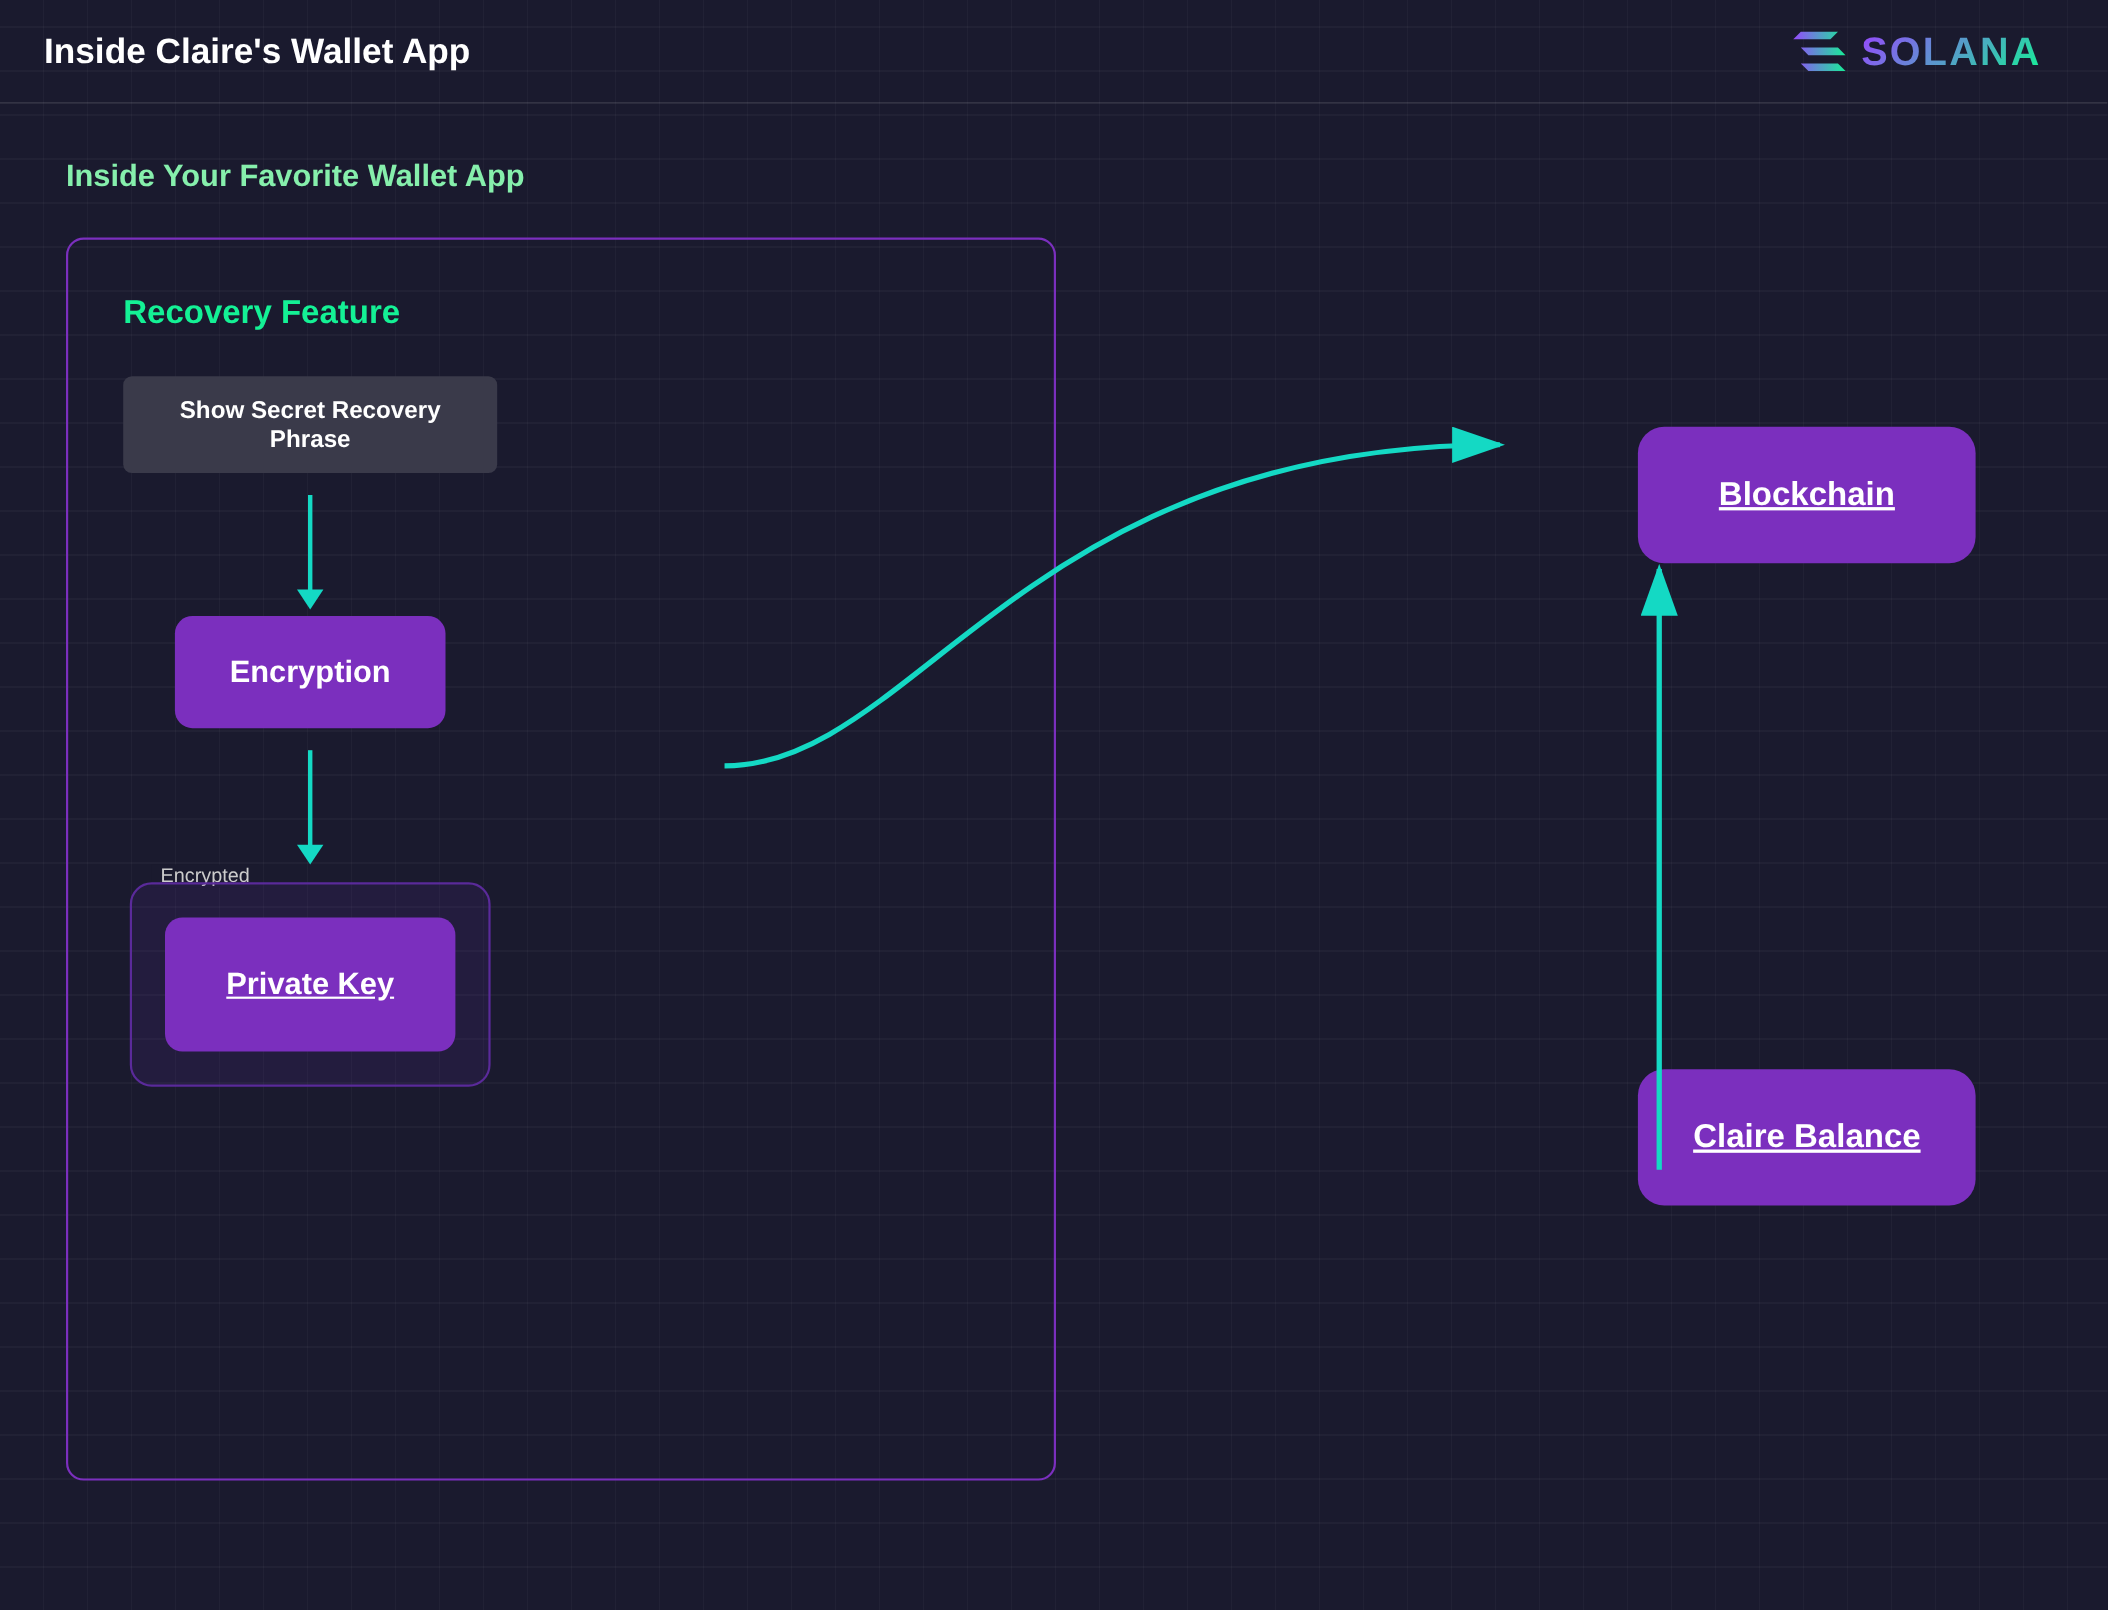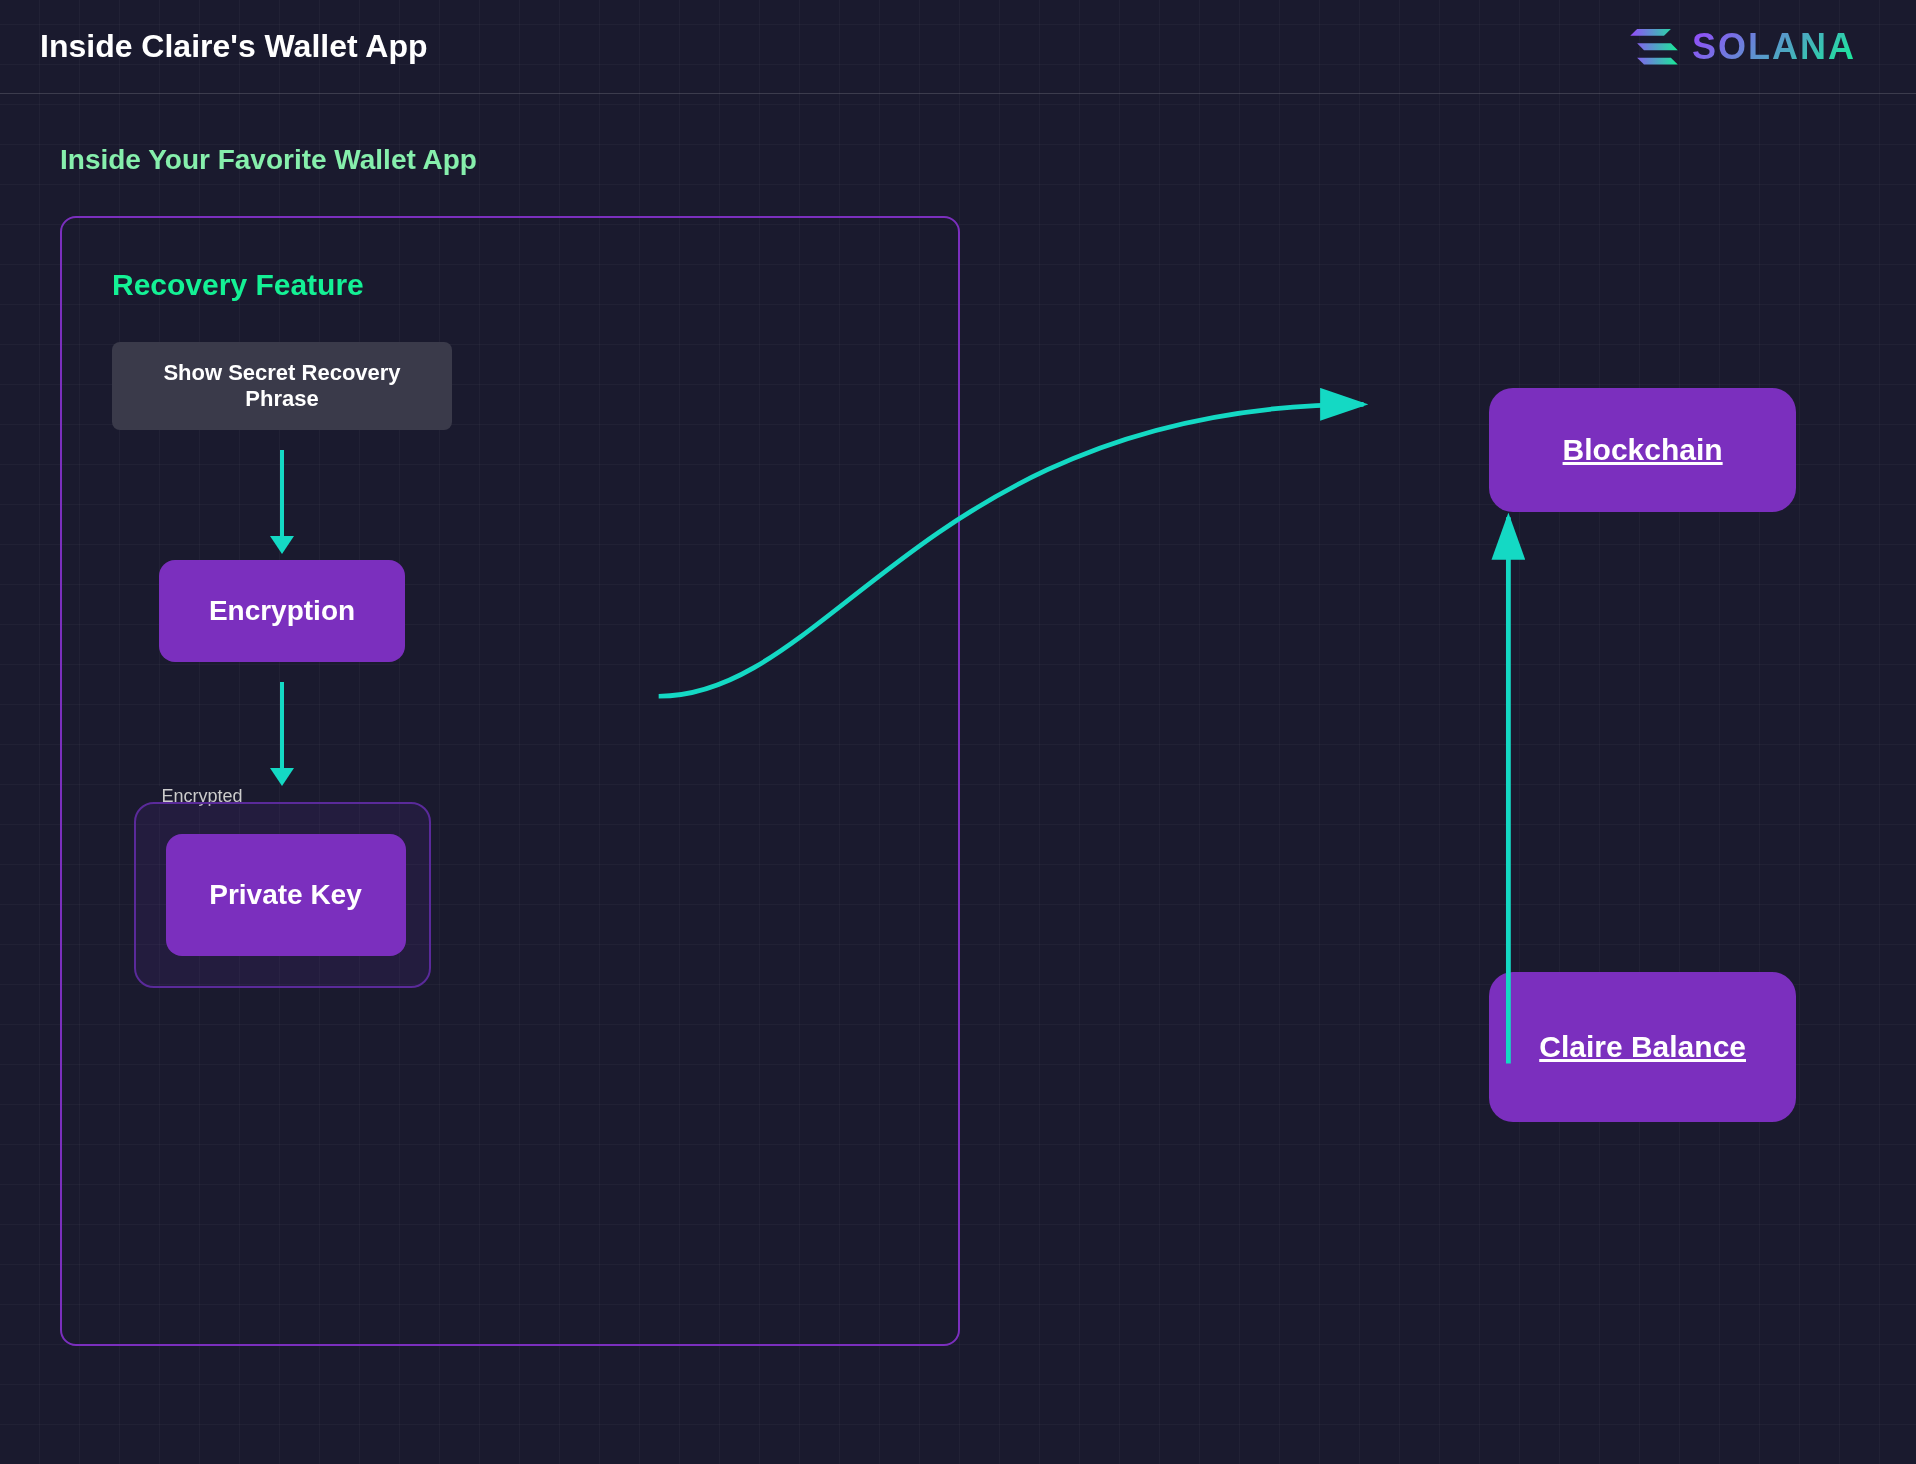--- a/index.html
+++ b/index.html
@@ -191,21 +191,22 @@
       min-width: 240px;
     }
 
     
     .private-key-wrapper {
       border: 2px solid #5a2a9a;
       border-radius: 20px;
       padding: 30px;
       position: relative;
       background: rgba(90, 42, 154, 0.15);
-      width: 297px;
+      width: 328px;
+      text-decoration: underline;
     }
 
     .encrypted-label {
       position: absolute;
       top: -16px;
       left: 20px;
       font-size: 18px;
       color: #ccc;
       background: #1a1a2e;
       padding: 0 8px;
@@ -226,21 +227,21 @@
       font-size: 30px;
       font-weight: 600;
       color: white;
       text-align: center;
       min-width: 290px;
     }
 
     .claire-balance-box {
       background-color: #7B2FBE;
       border-radius: 24px;
-      padding: 58px 50px;
+      padding: 45px 50px;
       font-size: 30px;
       font-weight: 600;
       color: white;
       text-align: center;
       min-width: 290px;
       margin-top: 460px;
     }
 
     
     .arrows-svg {

